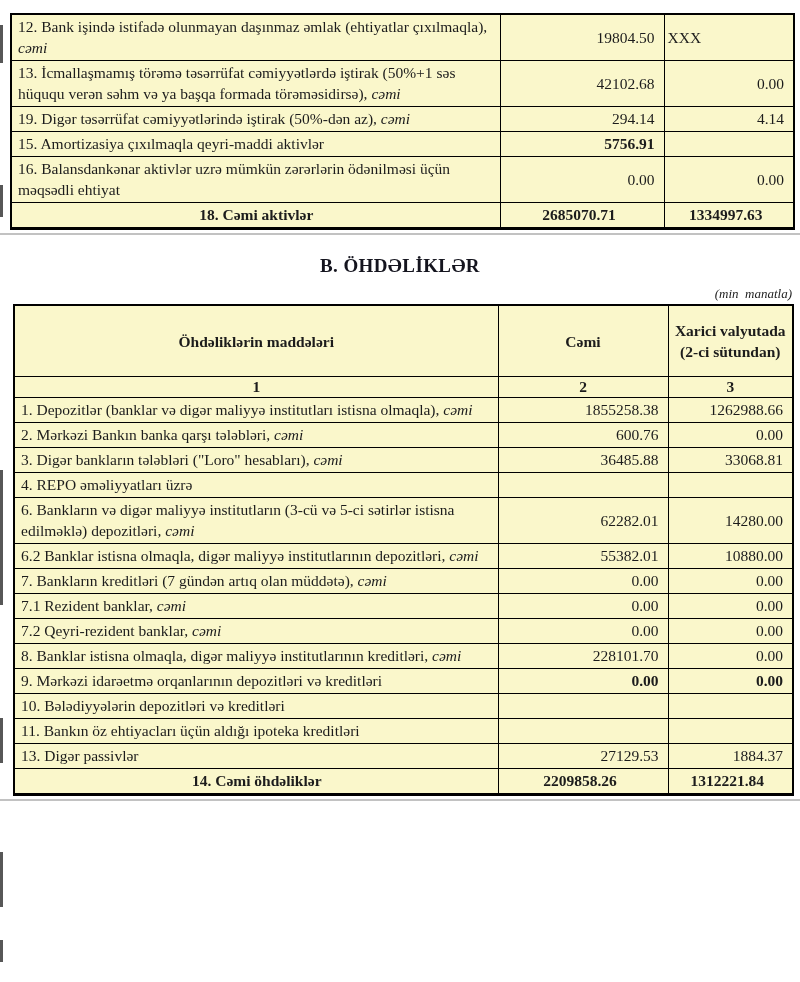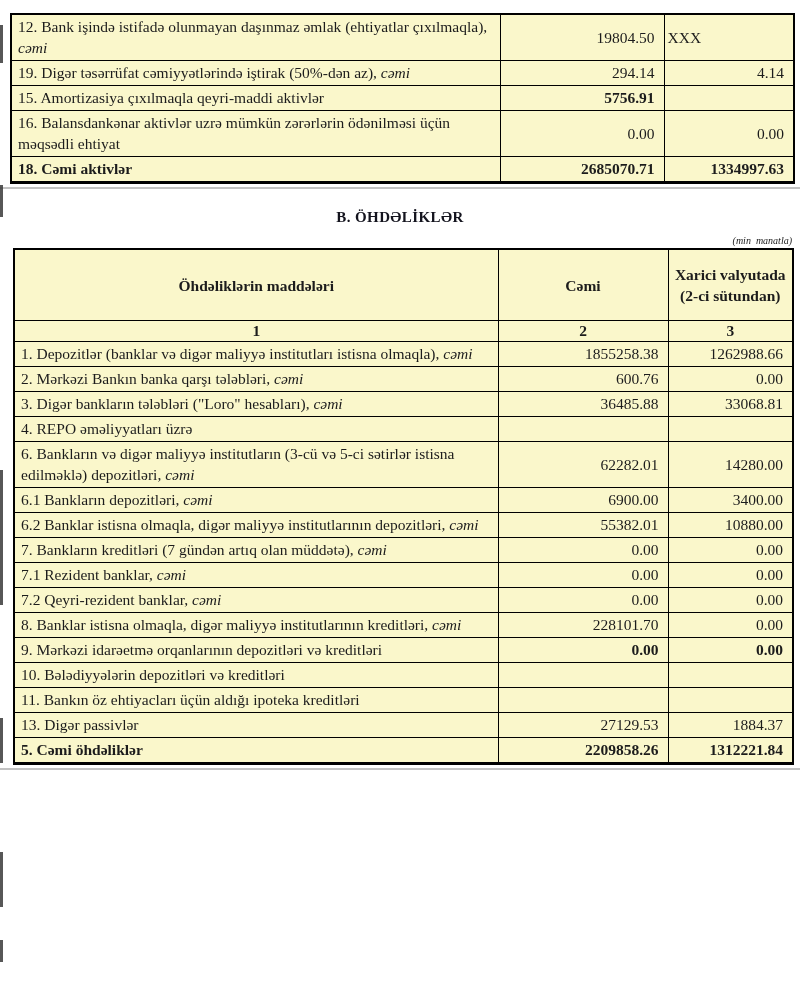--- a/index.html
+++ b/index.html
@@ -32,21 +32,21 @@
     background: #faf7cb;
     font-size: 15.5px;
     line-height: 21px;
     vertical-align: middle;
     overflow: hidden;
   }
   td.lbl  { padding: 1px 5px 2px 6px; text-align: left; }
   td.num  { padding: 1px 9px 2px 3px; text-align: right; }
   td.ctr  { text-align: left; padding-right: 7px; }
   td.wht  { background: #ffffff; font-weight: bold; }
-  tr.total-row td { font-weight: bold; }
+  tr.total-row td { font-weight: bold; text-align: center; }
   i.it { font-style: italic; }
 
   .tbl-assets {
     margin: 13px 0 0 10px;
     width: 783px;
   }
   .tbl-liab {
     margin: 0 0 0 13px;
     width: 779px;
   }
@@ -63,30 +63,30 @@
     font-weight: bold;
     text-align: center;
     line-height: 18px;
     padding: 1px 4px;
   }
 
   
   .heading {
     margin: 20px 0 0 0;
     text-align: center;
-    font-size: 15px;
+    font-size: 19px;
     font-weight: bold;
     letter-spacing: 0.4px;
     color: #14141e;
   }
   .unit-note {
     margin: 9px 8px 2px 0;
     text-align: right;
     font-style: italic;
-    font-size: 10px;
+    font-size: 13px;
     white-space: pre;
     color: #222;
   }
 
   
   .shadow-line {
     height: 2px;
     background: #c2c2c2;
     width: 800px;
     margin-top: 3px;
@@ -115,20 +115,25 @@
     <colgroup>
         <col style="width:489px">
         <col style="width:164px">
         <col style="width:130px">
       </colgroup>
     <tbody>
       <tr>
         <td class="lbl"><span>12. Bank işində istifadə olunmayan daşınmaz əmlak (ehtiyatlar çıxılmaqla), </span><i class="it">cəmi</i></td>
         <td class="num">19804.50</td>
         <td class="num ctr">XXX</td>
+      </tr>
+      <tr>
+        <td class="lbl"><span>13. İcmallaşmamış törəmə təsərrüfat cəmiyyətlərdə iştirak (50%+1 səs hüququ verən səhm və ya başqa formada törəməsidirsə), </span><i class="it">cəmi</i></td>
+        <td class="num">42102.68</td>
+        <td class="num">0.00</td>
       </tr>
       <tr>
         <td class="lbl"><span>19. Digər təsərrüfat cəmiyyətlərində iştirak (50%-dən az), </span><i class="it">cəmi</i></td>
         <td class="num">294.14</td>
         <td class="num">4.14</td>
       </tr>
       <tr>
         <td class="lbl"><span>15. Amortizasiya çıxılmaqla qeyri-maddi aktivlər</span><i class="it"></i></td>
         <td class="num wht">5756.91</td>
         <td class="num wht"></td>
@@ -186,25 +191,20 @@
         <td class="lbl"><span>4. REPO əməliyyatları  üzrə</span></td>
         <td class="num wht"></td>
         <td class="num wht"></td>
       </tr>
       <tr>
         <td class="lbl"><span>6. Bankların və digər maliyyə institutların (3-cü və 5-ci sətirlər istisna edilməklə) depozitləri, </span><i class="it">cəmi</i></td>
         <td class="num">62282.01</td>
         <td class="num">14280.00</td>
       </tr>
       <tr>
-        <td class="lbl"><span>6.1  Bankların depozitləri, </span><i class="it">cəmi</i></td>
-        <td class="num">6900.00</td>
-        <td class="num">3400.00</td>
-      </tr>
-      <tr>
         <td class="lbl"><span>6.2 Banklar istisna olmaqla, digər maliyyə institutlarının depozitləri, </span><i class="it">cəmi</i></td>
         <td class="num">55382.01</td>
         <td class="num">10880.00</td>
       </tr>
       <tr>
         <td class="lbl"><span>7. Bankların kreditləri (7 gündən artıq olan müddətə), </span><i class="it">cəmi</i></td>
         <td class="num">0.00</td>
         <td class="num">0.00</td>
       </tr>
       <tr>
@@ -236,21 +236,21 @@
         <td class="lbl"><span>11. Bankın öz ehtiyacları üçün aldığı ipoteka kreditləri</span></td>
         <td class="num wht"></td>
         <td class="num wht"></td>
       </tr>
       <tr>
         <td class="lbl"><span>13. Digər passivlər</span></td>
         <td class="num">27129.53</td>
         <td class="num">1884.37</td>
       </tr>
       <tr class="total-row">
-        <td class="lbl"><span>5. Cəmi öhdəliklər</span></td>
+        <td class="lbl"><span>14. Cəmi öhdəliklər</span></td>
         <td class="num">2209858.26</td>
         <td class="num">1312221.84</td>
       </tr>
     </tbody>
   </table>
   <div class="shadow-line"></div>
 
 </div>
 
 </body></html>

